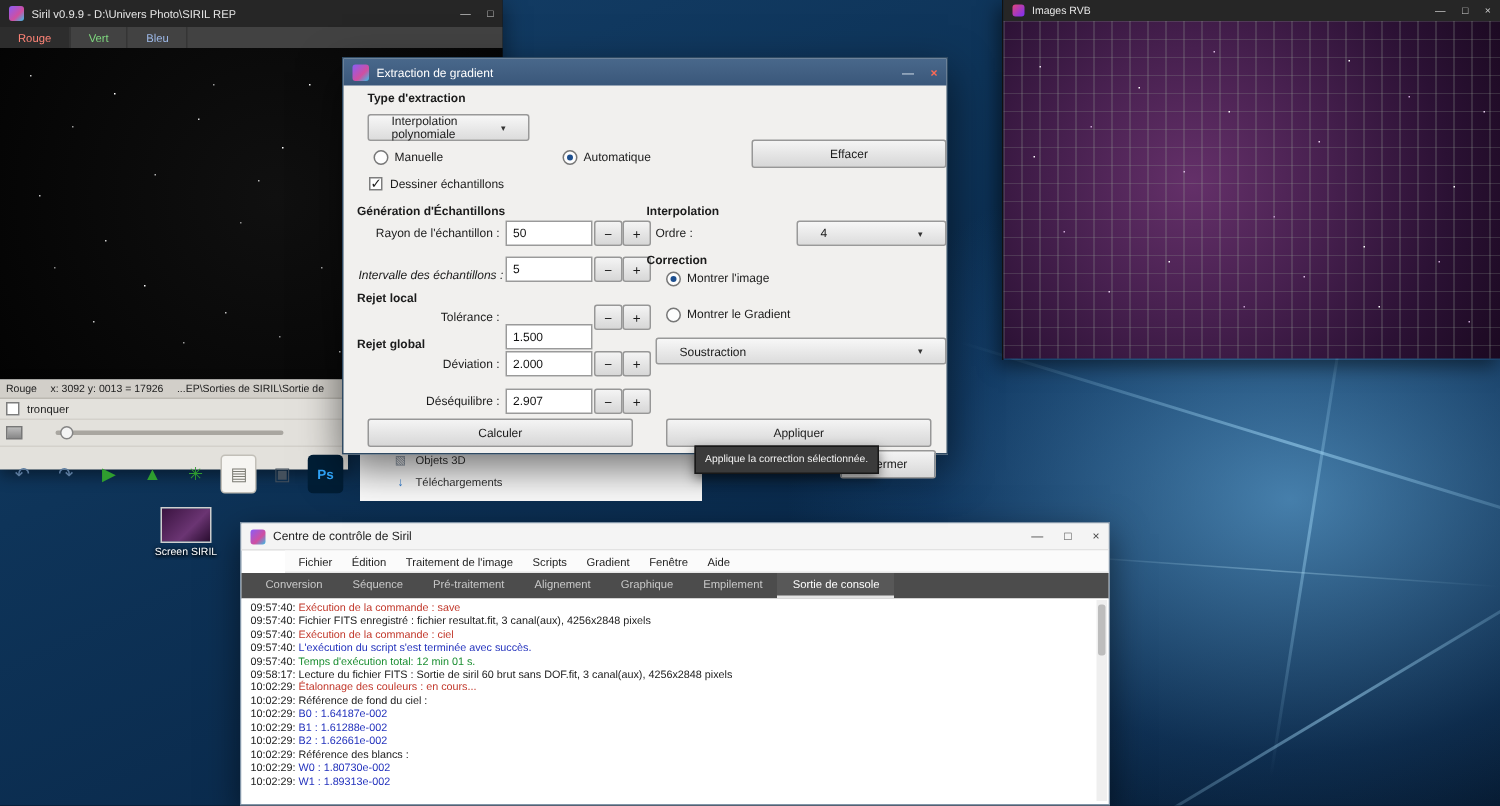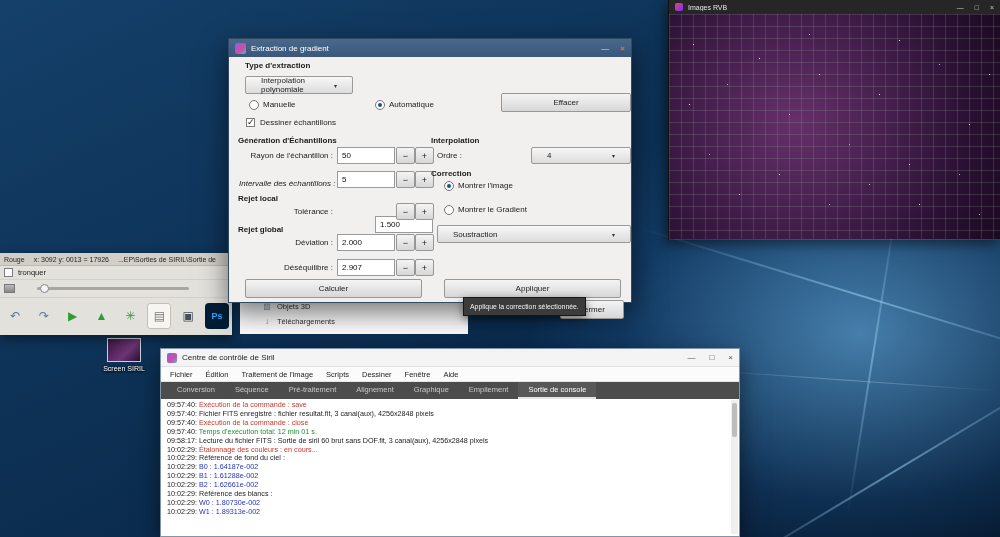--- a/index.html
+++ b/index.html
@@ -30,21 +30,21 @@
   .chan-tab{padding:1px 12px;display:flex;align-items:center;color:#bdbdbd;border-right:1px solid #353535;}
   .chan-tab.active{background:#2d2d2d;}
   .chan-rouge{color:#ff8477;}
   .chan-vert{color:#7fd87f;}
   .chan-bleu{color:#9db9e8;}
   .img-area{position:relative;height:221px;background:radial-gradient(circle at 55% 45%, #101010 0%, #070707 70%, #030303 100%);overflow:hidden;}
   .stars{position:absolute;left:0;top:0;width:1px;height:1px;background:transparent;}
   .stars-siril{box-shadow:20px 18px #c8c8c8,48px 52px #9a9a9a,76px 30px #ffffff,103px 84px #b0b0b0,132px 47px #d8d8d8,160px 116px #8f8f8f,188px 66px #ffffff,214px 146px #a8a8a8,243px 36px #c0c0c0,262px 106px #ffffff,287px 166px #9a9a9a,301px 76px #d0d0d0,318px 136px #b8b8b8,36px 146px #8a8a8a,62px 182px #c8c8c8,96px 158px #ffffff,122px 196px #9a9a9a,150px 176px #c0c0c0,186px 192px #8f8f8f,226px 202px #d0d0d0,256px 188px #a0a0a0,282px 58px #ffffff,310px 28px #b0b0b0,26px 98px #c8c8c8,142px 24px #9a9a9a,206px 24px #ffffff,172px 88px #b8b8b8,70px 128px #cfcfcf;}
 
   
-  .win-siril-panel{position:absolute;left:0;top:253px;width:232px;height:82px;background:#e3e1dc;z-index:5;box-shadow:0 4px 10px rgba(0,0,0,.45);}
+  .win-siril-panel{position:absolute;left:0;top:253px;width:232px;height:60px;background:#e3e1dc;z-index:5;box-shadow:0 4px 10px rgba(0,0,0,.45);}
   .statusbar{height:13px;background:#d2cfc9;border-bottom:1px solid #bcb9b2;display:flex;align-items:center;gap:9px;padding:0 4px;font-size:7px;color:#222;}
   .status-path{flex:1;white-space:nowrap;overflow:hidden;}
   .panel-row{height:14px;display:flex;align-items:center;padding:0 4px;border-bottom:1px solid #d4d1cb;font-size:7.5px;color:#222;}
   .cb{width:9px;height:9px;border:1px solid #7d7d7d;background:#fff;display:inline-block;position:relative;}
   .cb.checked::after{content:"✓";position:absolute;left:0px;top:-2px;font-size:9px;color:#222;}
   .cb-label{margin-left:5px;}
   .slider-row{height:18px;}
   .display-ico{width:11px;height:9px;border:1px solid #777;background:linear-gradient(#bbb,#888);display:inline-block;}
   .slider{position:relative;margin-left:22px;width:152px;height:3px;background:#a9a6a0;border-radius:2px;}
   .slider-handle{position:absolute;left:3px;top:-3px;width:9px;height:9px;border-radius:50%;background:#f4f4f4;border:1px solid #858585;}
@@ -98,21 +98,21 @@
   .spin-btn{position:absolute;width:19px;height:17px;font-size:9px;line-height:14px;text-align:center;}
 
   
   .fermer{position:absolute;left:560px;top:300px;width:64px;height:19px;z-index:55;}
   .tooltip{position:absolute;left:463px;top:297px;z-index:60;background:#3b3b3b;border:1px solid #181818;color:#f3f3f3;font-size:6.9px;padding:5px 6px;white-space:nowrap;box-shadow:0 3px 8px rgba(0,0,0,.5);}
 
   
   .win-console{position:absolute;left:160px;top:348px;width:580px;height:189px;background:#fff;z-index:30;border:1px solid #8295a8;box-shadow:0 8px 22px rgba(0,0,0,.5);}
   .tb-light{height:18px;background:#f4f4f4;display:flex;align-items:center;padding:0 6px;font-size:8px;color:#222;border-bottom:1px solid #e2e2e2;}
   .tb-light .tb-ctrls{color:#444;font-size:8px;gap:14px;}
-  .menubar{height:15px;display:flex;align-items:center;gap:13px;padding:0 9px;font-size:7.5px;color:#222;background:#fbfbfb;border-bottom:1px solid #e6e6e6;}
+  .menubar{height:15px;display:flex;align-items:center;gap:13px;padding:0 9px;font-size:7.5px;color:#222;background:#fbfbfb;border-bottom:1px solid #e6e6e6;margin-left:29px;}
   .menu-item{cursor:default;}
   .tabbar{height:17px;background:#4c4c4c;display:flex;align-items:stretch;padding-left:6px;}
   .cc-tab{display:flex;align-items:center;padding:0 10px;font-size:7.5px;color:#c9c9c9;border-bottom:2px solid transparent;}
   .cc-tab.active{color:#fff;border-bottom-color:#e4e4e4;background:#585858;}
   .console{position:relative;height:137px;background:#fff;overflow:hidden;padding:2px 14px 0 6px;}
   .cline{font-family:"DejaVu Sans Mono",monospace;font-size:7.2px;line-height:8.9px;white-space:nowrap;}
   .ts{color:#222;}
   .c-black{color:#222;}
   .c-red{color:#c2392c;}
   .c-green{color:#1d8f33;}
@@ -125,20 +125,38 @@
 
 <div id="screen">
 
   <div class="wallpaper">
     <div class="beam" id="beam1"></div>
     <div class="beam" id="beam2"></div>
     <div id="beam3" style="position:absolute;"></div>
     <div id="beam4" style="position:absolute;"></div>
   </div>
 
+  <div class="win-siril-img">
+    <div class="tb-dark">
+      <span class="app-ico"></span>
+      <span class="tb-title">Siril v0.9.9 - D:\Univers Photo\SIRIL REP</span>
+      <span class="tb-ctrls">
+        <span>—</span>
+        <span>□</span>
+      </span>
+    </div>
+    <div class="chan-tabs">
+      <span class="chan-tab chan-rouge active">Rouge</span>
+      <span class="chan-tab chan-vert">Vert</span>
+      <span class="chan-tab chan-bleu">Bleu</span>
+    </div>
+    <div class="img-area">
+      <i class="stars stars-siril"></i>
+    </div>
+  </div>
 
   <div class="win-siril-panel">
     <div class="statusbar">
       <span>Rouge</span>
       <span>x: 3092 y: 0013 = 17926</span>
       <span class="status-path">...EP\Sorties de SIRIL\Sortie de</span>
     </div>
     <div class="panel-row">
       <span class="cb"></span>
       <span class="cb-label">tronquer</span>
@@ -229,21 +247,21 @@
     <button class="btn spin-btn" style="left:186px;top:108px;">+</button>
 
     <span class="dlg-label r-label" style="top:140px;font-style:italic;">Intervalle des échantillons :</span>
     <span class="spin-field" style="left:108px;top:132px;">5</span>
     <button class="btn spin-btn" style="left:167px;top:132px;">−</button>
     <button class="btn spin-btn" style="left:186px;top:132px;">+</button>
 
     <span class="dlg-label dlg-sec" style="left:9px;top:155px;">Rejet local</span>
 
     <span class="dlg-label r-label" style="top:168px;">Tolérance :</span>
-    <span class="spin-field" style="left:108px;top:177px;margin-left:38px;">1.500</span>
+    <span class="spin-field" style="left:108px;top:177px;">1.500</span>
     <button class="btn spin-btn" style="left:167px;top:164px;">−</button>
     <button class="btn spin-btn" style="left:186px;top:164px;">+</button>
 
     <span class="dlg-label dlg-sec" style="left:9px;top:186px;">Rejet global</span>
 
     <span class="dlg-label r-label" style="top:199px;">Déviation :</span>
     <span class="spin-field" style="left:108px;top:195px;">2.000</span>
     <button class="btn spin-btn" style="left:167px;top:195px;">−</button>
     <button class="btn spin-btn" style="left:186px;top:195px;">+</button>
 
@@ -284,38 +302,39 @@
         <span>—</span>
         <span>□</span>
         <span>×</span>
       </span>
     </div>
     <div class="menubar" id="menu-bar">
         <span class="menu-item">Fichier</span>
         <span class="menu-item">Édition</span>
         <span class="menu-item">Traitement de l'image</span>
         <span class="menu-item">Scripts</span>
-        <span class="menu-item">Dessiner</span>
+        <span class="menu-item">Gradient</span>
         <span class="menu-item">Fenêtre</span>
         <span class="menu-item">Aide</span>
       </div>
     <div class="tabbar" id="tab-bar">
         <span class="cc-tab">Conversion</span>
         <span class="cc-tab">Séquence</span>
         <span class="cc-tab">Pré-traitement</span>
         <span class="cc-tab">Alignement</span>
         <span class="cc-tab">Graphique</span>
         <span class="cc-tab">Empilement</span>
         <span class="cc-tab active">Sortie de console</span>
       </div>
     <div class="console">
       <div id="console-lines">
           <div class="cline c-red"><span class="ts">09:57:40: </span><span>Exécution de la commande : save</span></div>
           <div class="cline c-black"><span class="ts">09:57:40: </span><span>Fichier FITS enregistré : fichier resultat.fit, 3 canal(aux), 4256x2848 pixels</span></div>
-          <div class="cline c-red"><span class="ts">09:57:40: </span><span>Exécution de la commande : close</span></div>
+          <div class="cline c-red"><span class="ts">09:57:40: </span><span>Exécution de la commande : ciel</span></div>
+          <div class="cline c-blue"><span class="ts">09:57:40: </span><span>L'exécution du script s'est terminée avec succès.</span></div>
           <div class="cline c-green"><span class="ts">09:57:40: </span><span>Temps d'exécution total: 12 min 01 s.</span></div>
           <div class="cline c-black"><span class="ts">09:58:17: </span><span>Lecture du fichier FITS : Sortie de siril 60 brut sans DOF.fit, 3 canal(aux), 4256x2848 pixels</span></div>
           <div class="cline c-red"><span class="ts">10:02:29: </span><span>Étalonnage des couleurs : en cours...</span></div>
           <div class="cline c-black"><span class="ts">10:02:29: </span><span>Référence de fond du ciel :</span></div>
           <div class="cline c-blue"><span class="ts">10:02:29: </span><span>B0 : 1.64187e-002</span></div>
           <div class="cline c-blue"><span class="ts">10:02:29: </span><span>B1 : 1.61288e-002</span></div>
           <div class="cline c-blue"><span class="ts">10:02:29: </span><span>B2 : 1.62661e-002</span></div>
           <div class="cline c-black"><span class="ts">10:02:29: </span><span>Référence des blancs :</span></div>
           <div class="cline c-blue"><span class="ts">10:02:29: </span><span>W0 : 1.80730e-002</span></div>
           <div class="cline c-blue"><span class="ts">10:02:29: </span><span>W1 : 1.89313e-002</span></div>

